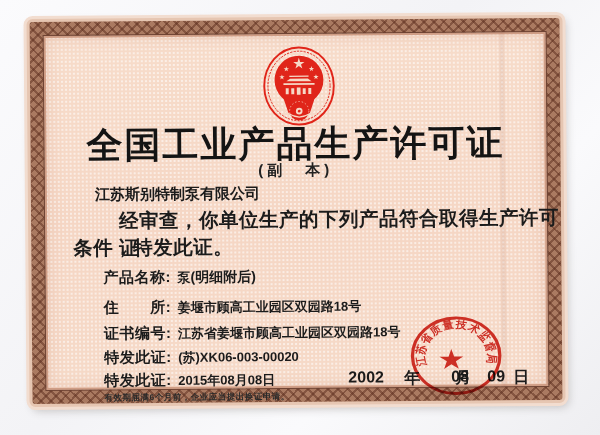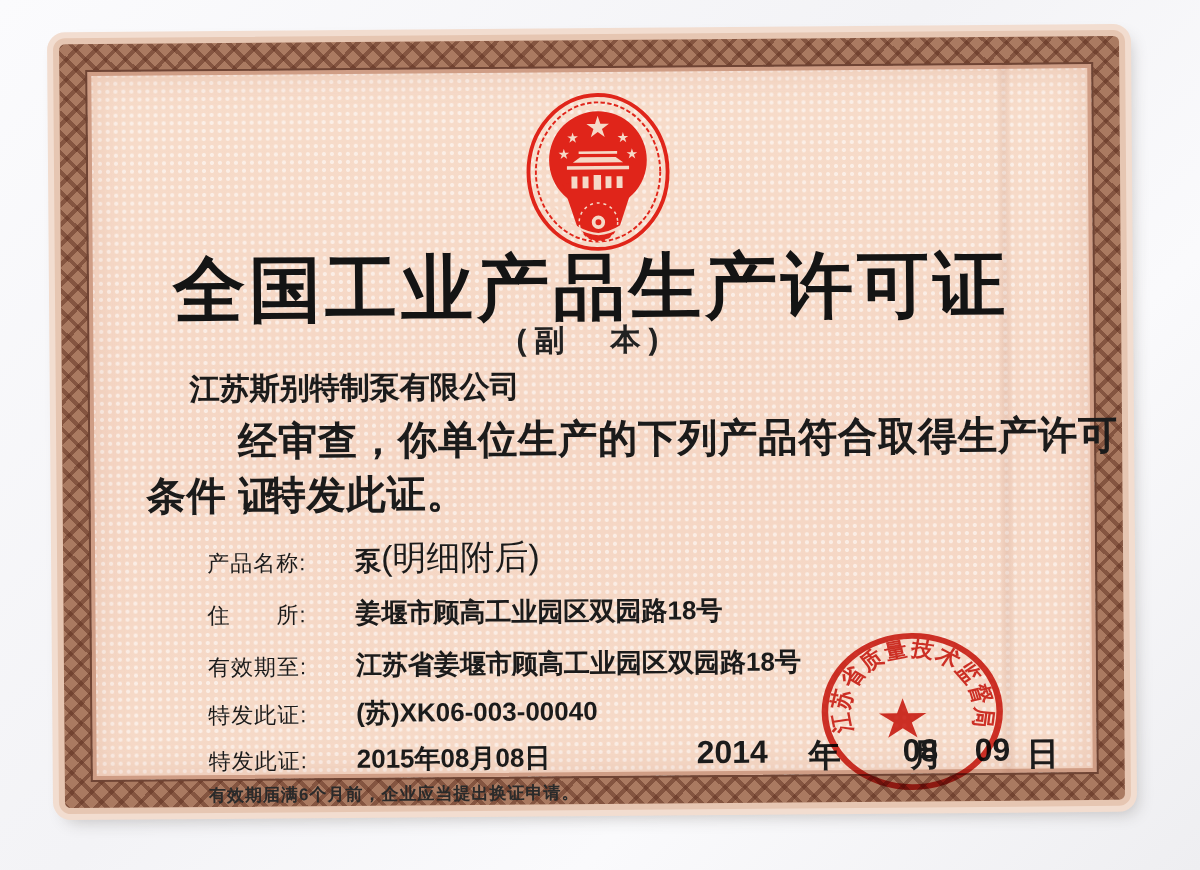--- a/index.html
+++ b/index.html
@@ -43,23 +43,23 @@
     font-family:"Liberation Sans","DejaVu Sans",sans-serif;
   }
   .subtitle{
     position:absolute;left:0;top:141px;width:100%;text-align:center;
     font-size:15px;font-weight:700;letter-spacing:4px;color:#222;
   }
   .company{position:absolute;left:64px;top:164px;font-size:15px;font-weight:700;}
   .stmt1{position:absolute;left:88px;top:186px;font-size:19.5px;font-weight:800;letter-spacing:.5px;}
   .stmt2{position:absolute;left:42px;top:213px;font-size:19.5px;font-weight:800;letter-spacing:.5px;}
   .row{position:absolute;left:72px;height:20px;white-space:nowrap;}
-  .row .lbl{display:inline-block;width:70px;font-size:11px;font-weight:400;letter-spacing:.5px;}
+  .row .lbl{display:inline-block;width:70px;font-size:15px;font-weight:700;letter-spacing:.5px;}
   .row .val{font-size:13px;font-weight:700;margin-left:4px;}
-  .row .val-sm{font-size:17px;font-weight:400;}
+  .row .val-sm{font-size:14px;font-weight:700;}
   .r0{top:247px;} .r1{top:277px;} .r2{top:303px;} .r3{top:327px;} .r4{top:350px;}
   .note{position:absolute;left:72px;top:371px;font-size:8.5px;font-weight:700;color:#2a2a2a;letter-spacing:.5px;}
   .date-row{position:absolute;left:0;top:349px;width:100%;height:22px;font-weight:800;}
   .date-row span{position:absolute;font-size:16px;}
   .d-year{left:316px;} .d-yu{left:372px;} .d-month{left:419px;} .d-mu{left:423px;}
   .d-day{left:455px;} .d-du{left:481px;}
   .seal{
     position:absolute;left:376px;top:295px;width:96px;height:84px;
     mix-blend-mode:multiply;opacity:.92;
   }
@@ -106,33 +106,33 @@
   <div class="stmt1">经审查，你单位生产的下列产品符合取得生产许可证</div>
   <div class="stmt2">条件，特发此证。</div>
 
   <div class="row r0">
     <span class="lbl">产品名称:</span><span class="val">泵</span><span class="val-sm">(明细附后)</span>
   </div>
   <div class="row r1">
     <span class="lbl">住　　所:</span><span class="val">姜堰市顾高工业园区双园路18号</span>
   </div>
   <div class="row r2">
-    <span class="lbl">有效期至:</span><span class="val">江苏省姜堰市顾高工业园区双园路18号</span>
+    <span class="lbl">证书编号:</span><span class="val">江苏省姜堰市顾高工业园区双园路18号</span>
   </div>
   <div class="row r3">
-    <span class="lbl">特发此证:</span><span class="val">(苏)XK06-003-00040</span>
+    <span class="lbl">特发此证:</span><span class="val">(苏)XK06-003-00020</span>
   </div>
   <div class="row r4">
     <span class="lbl">特发此证:</span><span class="val">2015年08月08日</span>
   </div>
 
   <div class="note">有效期届满6个月前，企业应当提出换证申请。</div>
 
   <div class="date-row">
-    <span class="d-year">2014</span>
+    <span class="d-year">2002</span>
     <span class="d-yu">年</span>
     <span class="d-month">08</span>
     <span class="d-mu">月</span>
     <span class="d-day">09</span>
     <span class="d-du">日</span>
   </div>
 
   <svg class="seal" viewBox="0 0 100 100" preserveAspectRatio="none">
     <ellipse cx="50" cy="50" rx="45.5" ry="45" fill="none" stroke="#d0241b" stroke-width="3.4"></ellipse>
     <path id="sealArc" d="M 19 61.3 A 33 33 0 1 1 81 61.3" fill="none"></path>

